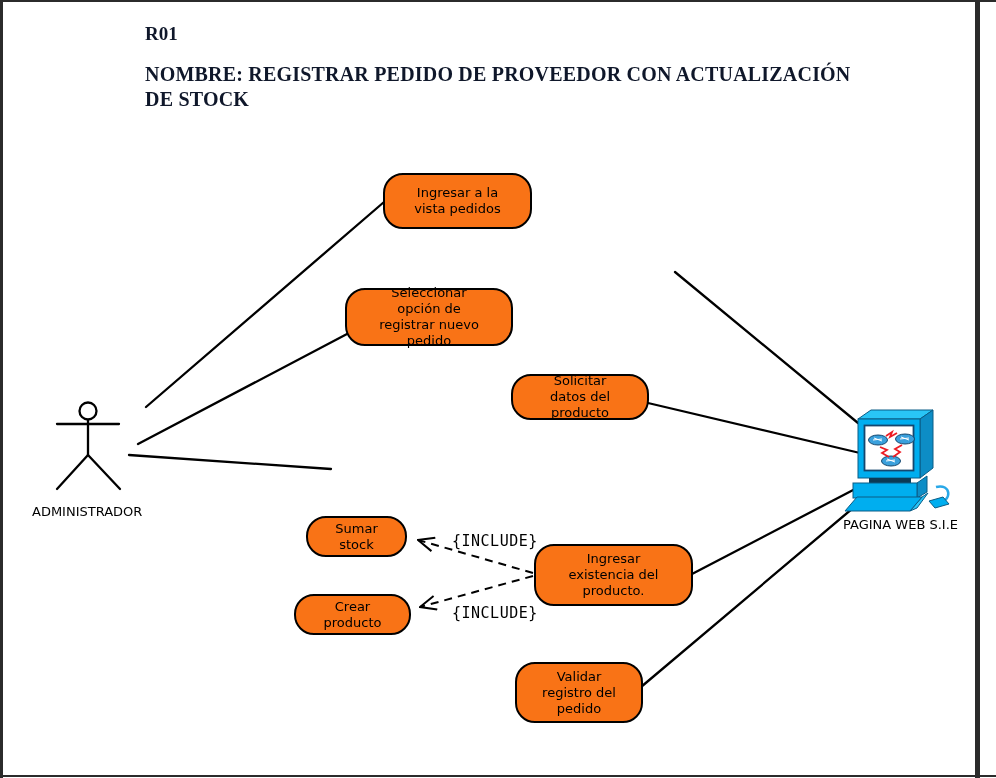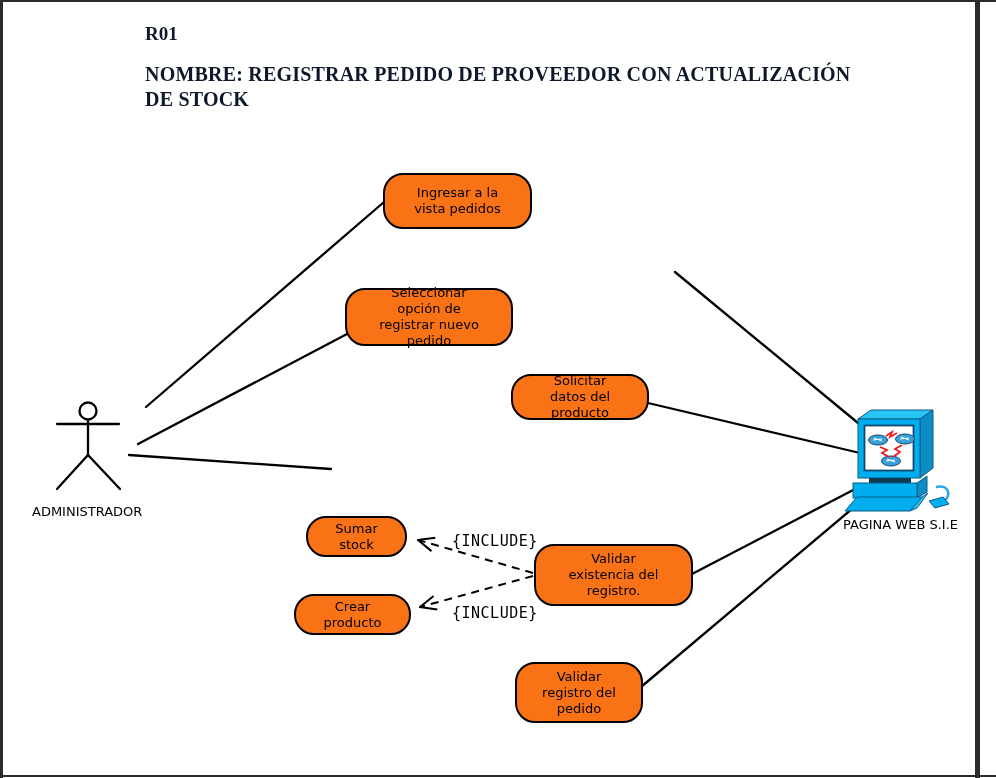--- a/index.html
+++ b/index.html
@@ -126,21 +126,21 @@
   <div class="uc" style="left:345px;top:288px;width:168px;height:58px;">
     <span>Seleccionar opción de registrar nuevo pedido</span>
   </div>
   <div class="uc" style="left:511px;top:374px;width:138px;height:46px;">
     <span>Solicitar datos del producto</span>
   </div>
   <div class="uc" style="left:306px;top:516px;width:101px;height:41px;">
     <span>Sumar stock</span>
   </div>
   <div class="uc" style="left:534px;top:544px;width:159px;height:62px;">
-    <span>Validar existencia del registro.</span>
+    <span>Ingresar existencia del producto.</span>
   </div>
   <div class="uc" style="left:294px;top:594px;width:117px;height:41px;">
     <span>Crear producto</span>
   </div>
   <div class="uc" style="left:515px;top:662px;width:128px;height:61px;">
     <span>Validar registro del pedido</span>
   </div>
 
   <div class="lbl" style="left:32px;top:504px;">ADMINISTRADOR</div>
   <div class="lbl" style="left:843px;top:517px;">PAGINA WEB S.I.E</div>

